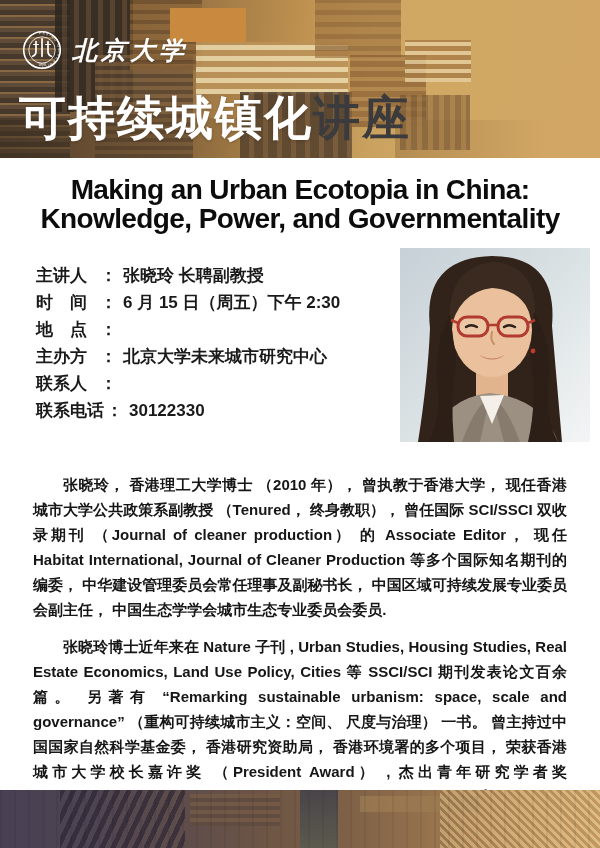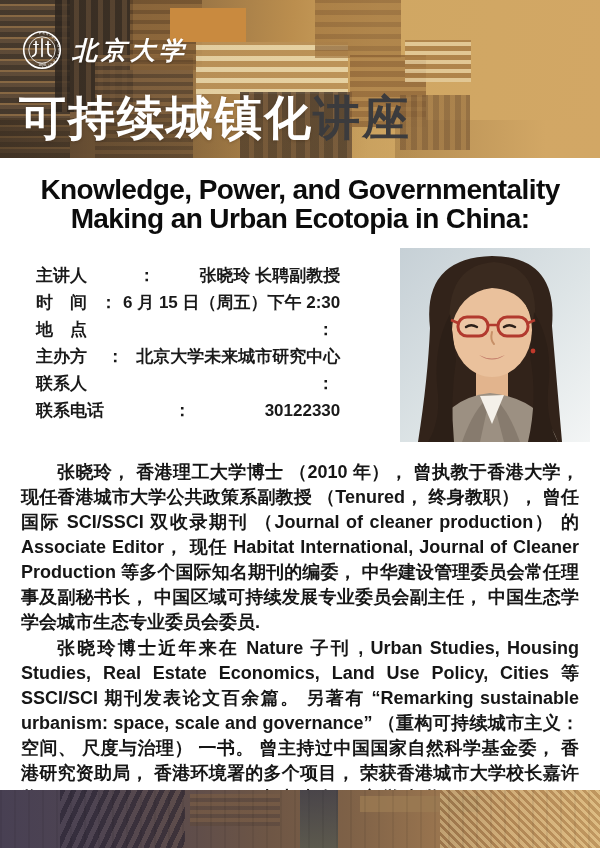--- a/index.html
+++ b/index.html
@@ -42,30 +42,30 @@
   }
   .series-main{color:#ffffff;}
   .series-accent{color:#3b3b3d;text-shadow:none;}
   
   .title-block{
     position:absolute;left:0;top:175px;width:600px;text-align:center;
     font-weight:700;font-size:28px;line-height:29px;color:#0c0c0c;letter-spacing:-0.6px;
   }
   
   .info{position:absolute;left:36px;top:262px;font-size:17px;font-weight:700;color:#1a1a1a;}
-  .info-row{display:flex;align-items:flex-start;height:27px;line-height:27px;white-space:nowrap;justify-content:space-between;}
+  .info-row{display:flex;align-items:flex-start;height:27px;line-height:27px;white-space:nowrap;}
   .info-row .lbl{display:inline-block;min-width:62px;}
   .info-row .colon{display:inline-block;margin:0 6px 0 2px;}
   .colon-hidden{visibility:hidden;}
   
   .photo{position:absolute;left:400px;top:248px;width:190px;height:194px;overflow:hidden;}
   
   .bio{position:absolute;left:21px;top:460px;width:558px;color:#161616;}
   .bio p{
-    margin:0;font-size:18px;line-height:25px;font-weight:700;
+    margin:12px;font-size:15px;line-height:25px;font-weight:700;
     text-align:justify;text-indent:2em;
   }
   .bio p + p{margin-top:1px;}
   
   .footer{
     position:absolute;left:0;top:790px;width:600px;height:58px;overflow:hidden;
     background:linear-gradient(90deg,#484053 0%,#4e4452 15%,#5d4c4b 30%,#6e5645 45%,#7e6147 58%,#97734e 72%,#b68c5c 85%,#cba46c 100%);
   }
   .fb{position:absolute;}
   .fb1{left:60px;top:0;width:125px;height:58px;background:repeating-linear-gradient(115deg,rgba(30,25,40,.5) 0 5px,transparent 5px 10px);}
@@ -115,22 +115,22 @@
       </svg>
       <span class="uni-name">北京大学</span>
     </div>
 
     <div class="series-title">
       <span class="series-main">可持续城镇化</span><span class="series-accent">讲座</span>
     </div>
   </div>
 
   <div class="title-block">
+    <div>Making an Urban Ecotopia in China:</div>
     <div>Knowledge, Power, and Governmentality</div>
-    <div>Making an Urban Ecotopia in China:</div>
   </div>
 
   <div class="info">
     <div class="info-row">
       <span class="lbl">主讲人</span>
       <span class="colon">：</span>
       <span class="val">张晓玲 长聘副教授</span>
     </div>
     <div class="info-row">
       <span class="lbl">时　间</span>

